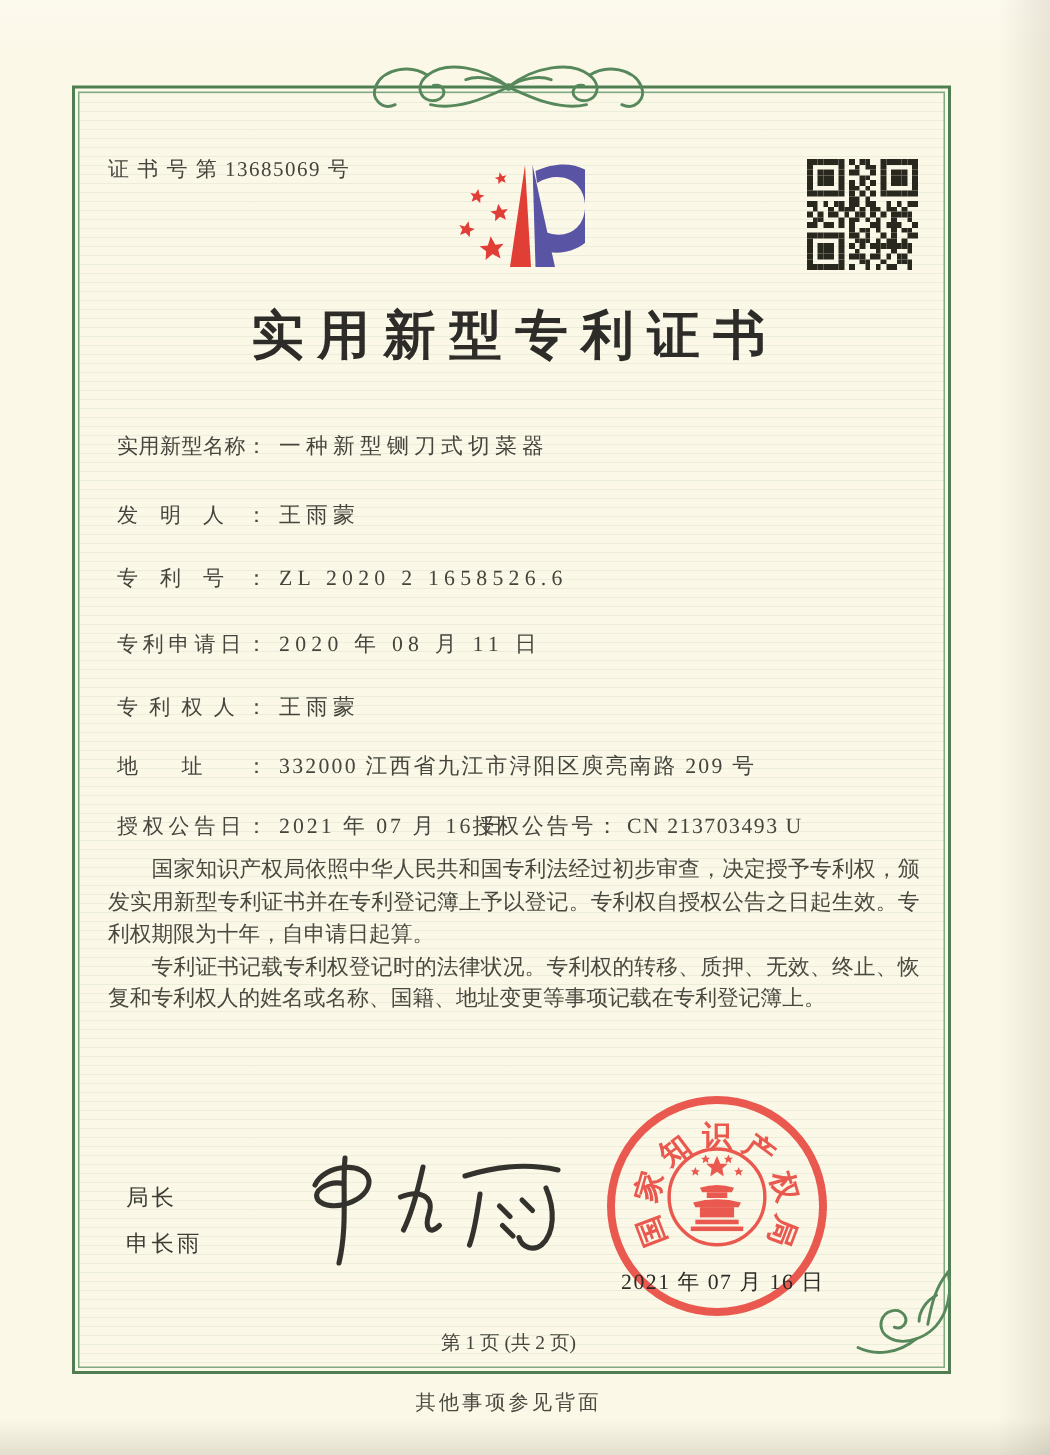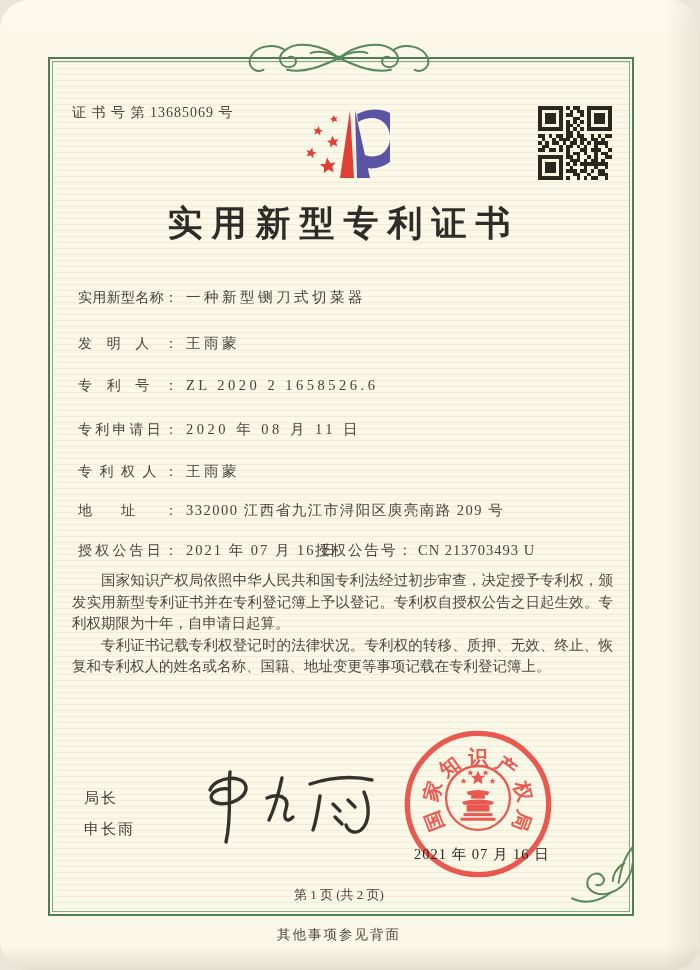--- a/index.html
+++ b/index.html
@@ -1,17 +1,17 @@
 <!DOCTYPE html>
 <html><head>
 <meta charset="utf-8">
 <style>
   html,body{margin:0;padding:0;background:#e9e6d8;}
   .paper{position:relative;width:700px;height:970px;margin:0 auto;overflow:hidden;
-         background:#fcf8e8;font-family:"Liberation Serif","DejaVu Serif",serif;color:#3c3b33;border-radius:29px;}
+         background:#fcf8e8;font-family:"Liberation Serif","DejaVu Serif",serif;color:#3c3b33;}
   .paper::after{content:"";position:absolute;inset:0;pointer-events:none;
      background:linear-gradient(90deg,rgba(0,0,0,0) 95%,rgba(115,110,90,.14)),
                 linear-gradient(0deg,rgba(115,110,90,.18),rgba(0,0,0,0) 2.5%),
                 linear-gradient(180deg,rgba(255,255,255,.25),rgba(0,0,0,0) 4%);}
   .frame{position:absolute;left:48px;top:57px;width:582px;height:855px;border:2px solid #4f7e53;}
   .frame-inner{position:absolute;inset:2px;border:1px solid #7fa982;
      background:repeating-linear-gradient(180deg,rgba(130,180,135,.15) 0,rgba(130,180,135,.15) 1px,rgba(0,0,0,0) 1px,rgba(0,0,0,0) 6px);}
   .abs{position:absolute;}
   .cert-no{left:72px;top:104px;font-size:14px;letter-spacing:1px;color:#45443c;}
   .title{left:48px;top:200px;width:582px;text-align:center;font-size:35px;font-weight:600;

